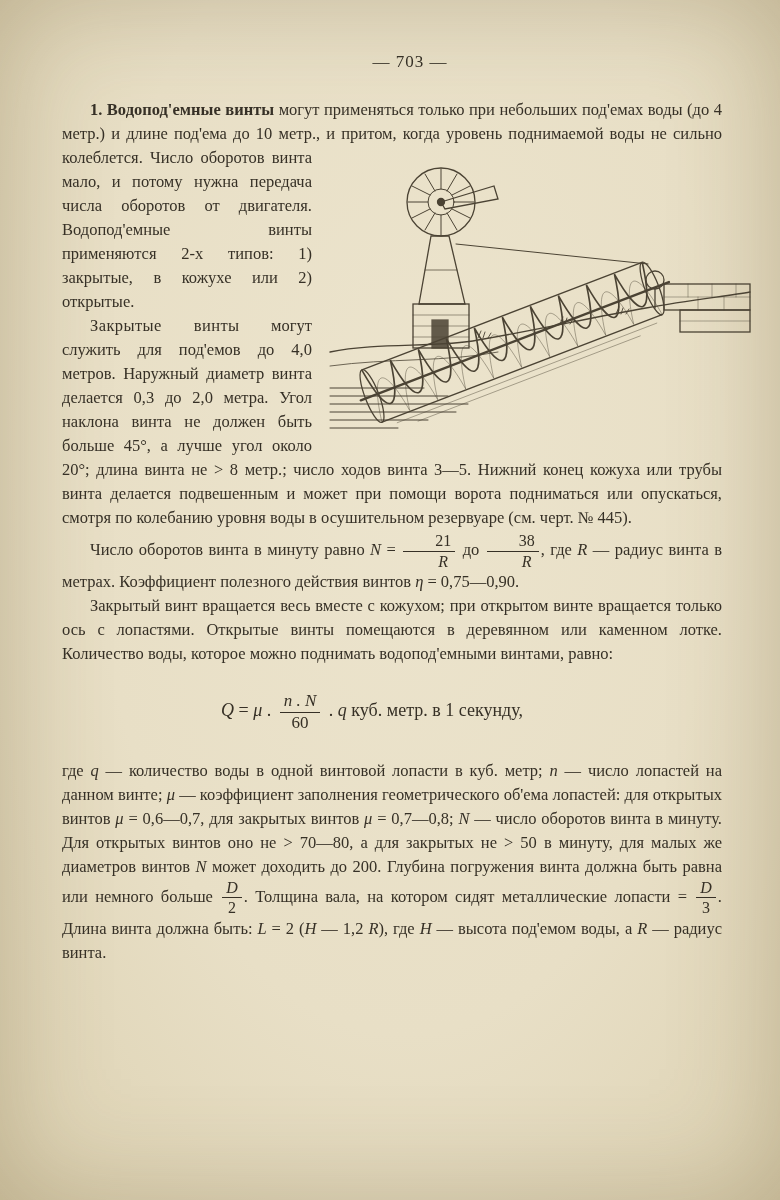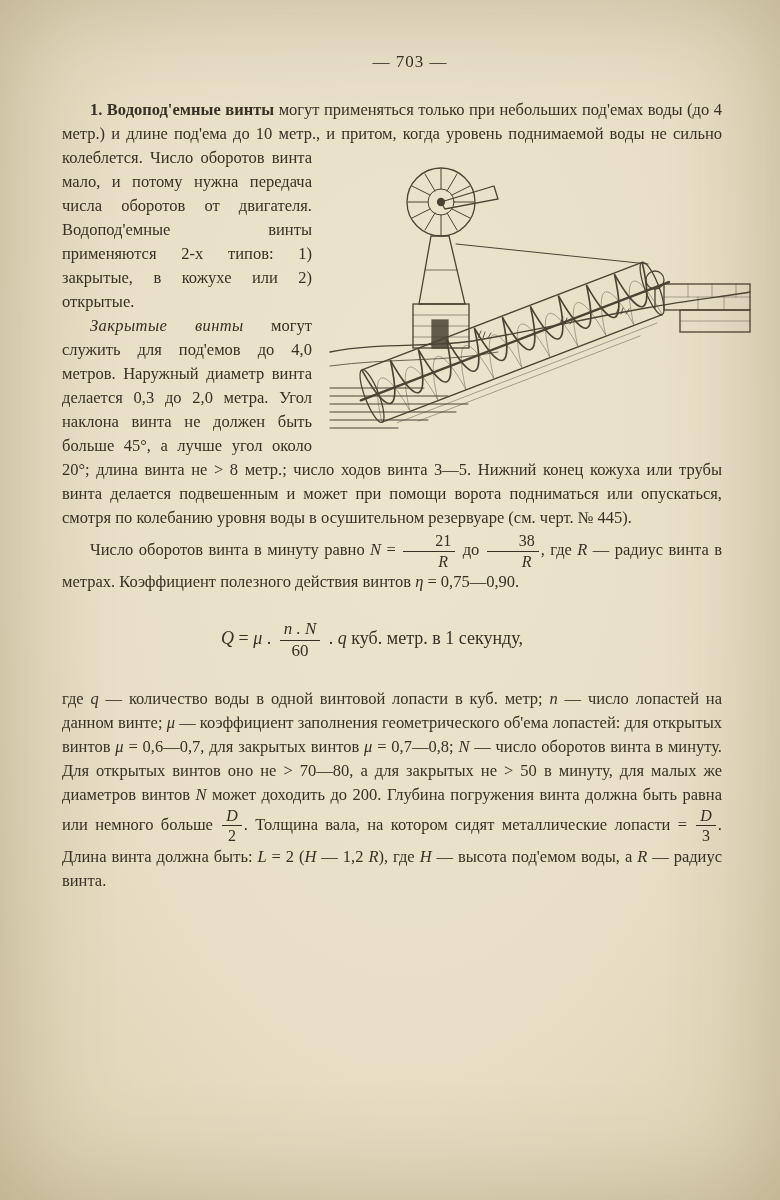--- a/index.html
+++ b/index.html
@@ -27,21 +27,21 @@
   .content {
     width: 660px;
     margin: 26px 58px 0 62px;
     font-size: 16.5px;
     line-height: 24px;
     text-align: justify;
   }
   .para { text-indent: 28px; }
   .noindent { text-indent: 0; }
   .lead-bold { font-weight: bold; }
-  .lead-italic { font-style: italic; letter-spacing: 0.4px; }
+  .lead-italic { letter-spacing: 0.4px; }
   .var { font-style: italic; }
   .figure {
     float: right;
     width: 424px;
     margin: 6px -30px 8px 16px;
     text-indent: 0;
     text-align: center;
     display: block;
   }
   .figure svg { display: block; margin: 0 auto; }
@@ -137,20 +137,23 @@
 
     <div class="para">
       <span class="lead-italic">Закрытые винты</span><span> могут служить для под'емов до 4,0 метров. Наружный диаметр винта делается 0,3 до 2,0 метра. Угол наклона винта не должен быть больше 45°, а лучше угол около 20°; длина винта не &gt; 8 метр.; число ходов винта 3—5. Нижний конец кожуха или трубы винта делается подвешенным и может при помощи ворота подниматься или опускаться, смотря по колебанию уровня воды в осушительном резервуаре (см. черт. № 445).</span>
     </div>
 
 
     <div class="para gap-top">
       <span>Число оборотов винта в минуту равно </span><span class="var">N</span><span> = </span><span class="frac"><span class="num">21</span><span class="den var">R</span></span><span> до </span><span class="frac"><span class="num">38</span><span class="den var">R</span></span><span>, где </span><span class="var">R</span><span> — радиус винта в метрах. Коэффициент полезного действия винтов </span><span class="var">η</span><span> = 0,75—0,90.</span>
     </div>
 
+    <div class="para">
+      <span>Закрытый винт вращается весь вместе с кожухом; при открытом винте вращается только ось с лопастями. Открытые винты помещаются в деревянном или каменном лотке. Количество воды, которое можно поднимать водопод'емными винтами, равно:</span>
+    </div>
 
     <div class="formula">
       <span class="var">Q</span><span> = </span><span class="var">μ</span><span> . </span><span class="frac"><span class="num var">n . N</span><span class="den">60</span></span><span> . </span><span class="var">q</span><span> куб. метр. в 1 секунду,</span>
     </div>
 
     <div class="para noindent">
       <span>где </span><span class="var">q</span><span> — количество воды в одной винтовой лопасти в куб. метр; </span><span class="var">n</span><span> — число лопастей на данном винте; </span><span class="var">μ</span><span> — коэффициент заполнения геометрического об'ема лопастей: для открытых винтов </span><span class="var">μ</span><span> = 0,6—0,7, для закрытых винтов </span><span class="var">μ</span><span> = 0,7—0,8; </span><span class="var">N</span><span> — число оборотов винта в минуту. Для открытых винтов оно не &gt; 70—80, а для закрытых не &gt; 50 в минуту, для малых же диаметров винтов </span><span class="var">N</span><span> может доходить до 200. Глубина погружения винта должна быть равна или немного больше </span><span class="frac"><span class="num var">D</span><span class="den">2</span></span><span>. Толщина вала, на котором сидят металлические лопасти = </span><span class="frac"><span class="num var">D</span><span class="den">3</span></span><span>. Длина винта должна быть: </span><span class="var">L</span><span> = 2 (</span><span class="var">H</span><span> — 1,2 </span><span class="var">R</span><span>), где </span><span class="var">H</span><span> — высота под'емом воды, а </span><span class="var">R</span><span> — радиус винта.</span>
     </div>
 
   </div>

